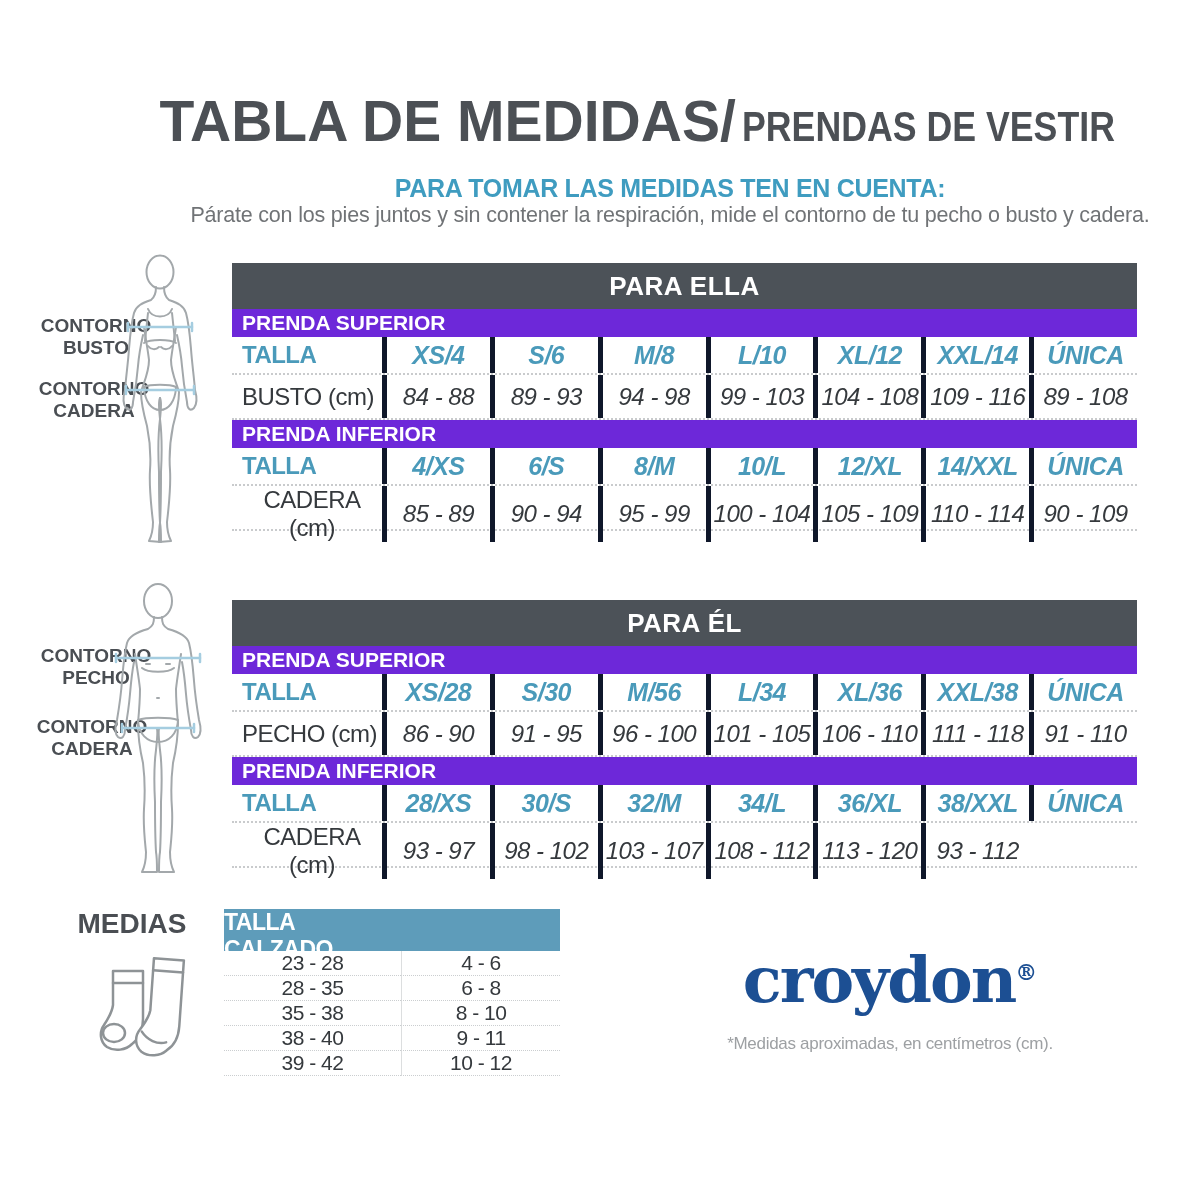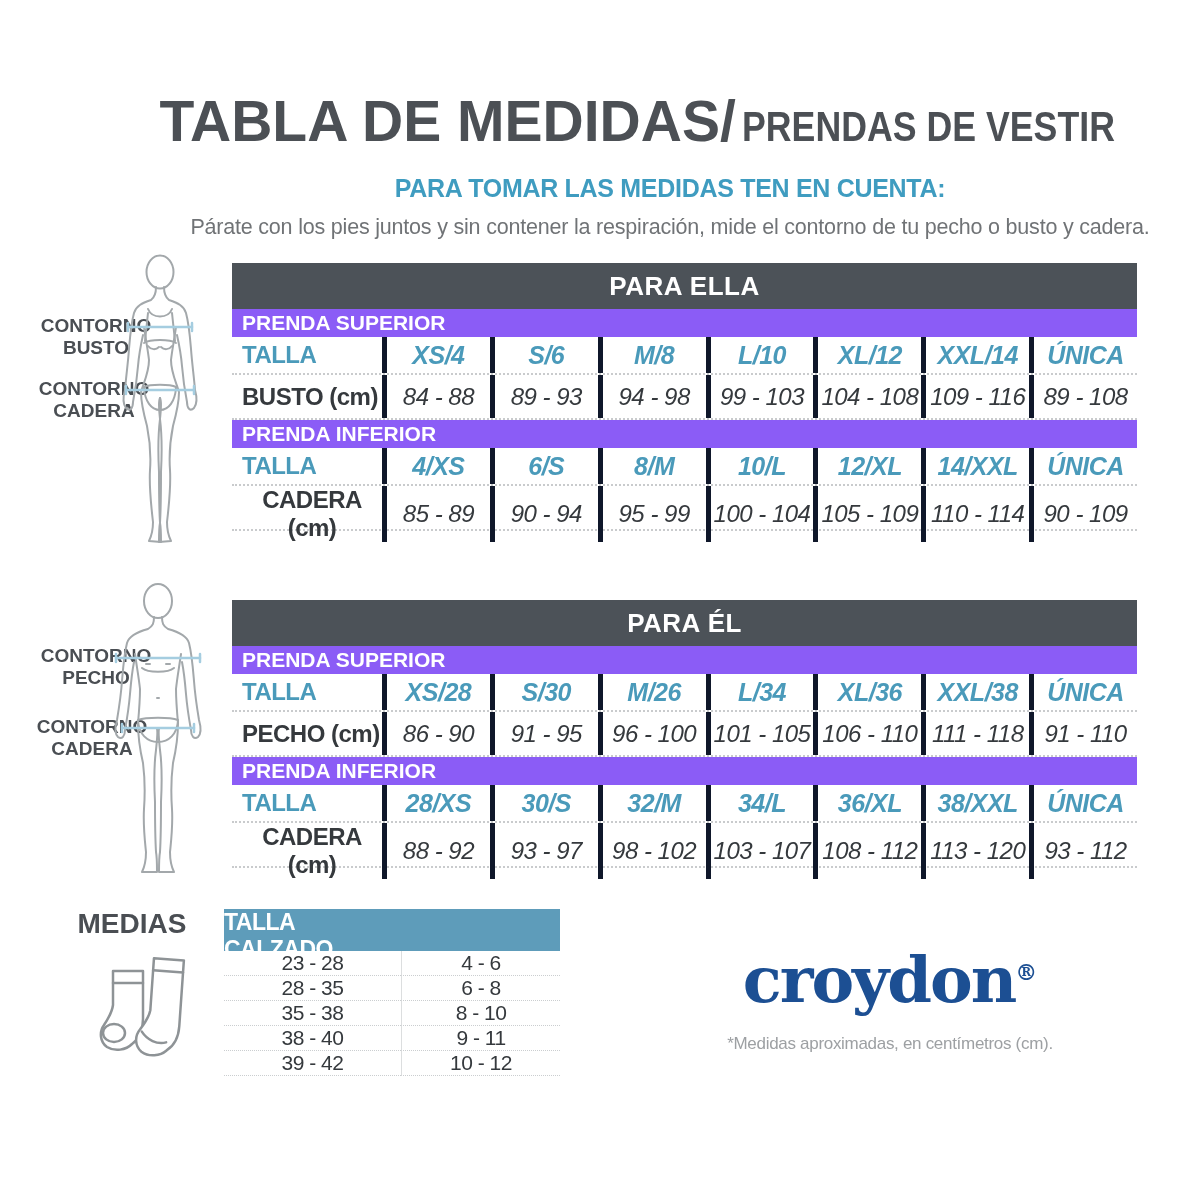--- a/index.html
+++ b/index.html
@@ -8,38 +8,38 @@
     font-family:"Liberation Sans",sans-serif;color:#4a4e53;padding-left:22px;
   }
   
   .title-wrap{position:absolute;left:140px;top:88px;width:1060px;text-align:center;white-space:nowrap;}
   .title-main{font-size:57px;font-weight:bold;letter-spacing:0;color:#4c5055;}
   .title-sub{font-size:42px;font-weight:bold;color:#4c5055;display:inline-block;
              transform:scaleX(0.85);transform-origin:left bottom;margin-left:6px;}
   .subtitle{position:absolute;left:140px;top:174px;width:1060px;text-align:center;
             font-size:25px;font-weight:bold;color:#3f9cc0;white-space:nowrap;letter-spacing:-0.3px;}
   .desc{position:absolute;left:140px;top:203px;width:1060px;text-align:center;
-        font-size:21.5px;color:#707376;white-space:nowrap;letter-spacing:-0.2px;margin-top:12px;}
+        font-size:21.5px;color:#707376;white-space:nowrap;letter-spacing:-0.2px;}
   
   .size-table{position:absolute;left:232px;width:905px;}
   #t-ella{top:263px;}
   #t-el{top:600px;}
   .tbl-head{height:46px;background:#4c5258;color:#fff;font-weight:bold;font-size:26px;
             display:flex;align-items:center;justify-content:center;letter-spacing:0.5px;}
-  .band{height:28px;background:#8b5cf6;color:#fff;font-weight:bold;font-size:21px;
+  .band{height:28px;background:#6d28d9;color:#fff;font-weight:bold;font-size:21px;
         display:flex;align-items:center;padding-left:10px;box-sizing:border-box;}
   .band.gap{}
   .trow{display:grid;grid-template-columns:150px repeat(7,1fr);box-sizing:border-box;}
   .trow .c{display:flex;align-items:center;justify-content:center;text-align:center;letter-spacing:-0.5px;}
   .trow .c + .c{border-left:5px solid #0f172a;font-style:italic;}
   .trow .lab{justify-content:flex-start;padding-left:10px;box-sizing:border-box;}
   .sizes{height:38px;border-bottom:2px dotted #c9cbcd;color:#4a9aba;font-weight:bold;font-size:25px;}
   .sizes .lab{font-size:24px;}
   .vals{height:45px;border-bottom:2px dotted #c9cbcd;color:#35393d;font-size:24px;}
-  .vals .lab{font-weight:bold;font-size:24px;}
+  .vals .lab{font-weight:normal;font-size:24px;}
   
   .fig-label{position:absolute;text-align:center;font-weight:bold;font-size:19px;line-height:22px;color:#4a4e53;}
   .figure{position:absolute;}
   
   .medias-title{position:absolute;left:60px;top:908px;width:144px;text-align:center;
                 font-size:28px;font-weight:bold;color:#4a4e53;}
   .medias{position:absolute;left:224px;top:909px;width:336px;}
   .m-head{display:grid;grid-template-columns:177px 1fr;height:42px;background:#5e9cba;
           color:#fff;font-weight:bold;font-size:23px;}
   .m-head div{display:flex;align-items:center;justify-content:center;letter-spacing:-0.5px;}
@@ -174,21 +174,21 @@
   </div>
 
   <div class="size-table" id="t-el">
     <div class="tbl-head">PARA ÉL</div>
 
     <div class="band">PRENDA SUPERIOR</div>
     <div class="trow sizes">
       <div class="c lab">TALLA</div>
       <div class="c">XS/28</div>
       <div class="c">S/30</div>
-      <div class="c">M/26</div>
+      <div class="c">M/56</div>
       <div class="c">L/34</div>
       <div class="c">XL/36</div>
       <div class="c">XXL/38</div>
       <div class="c">ÚNICA</div>
     </div>
     <div class="trow vals">
       <div class="c lab">PECHO (cm)</div>
       <div class="c">86 - 90</div>
       <div class="c">91 - 95</div>
       <div class="c">96 - 100</div>
@@ -204,21 +204,20 @@
       <div class="c">28/XS</div>
       <div class="c">30/S</div>
       <div class="c">32/M</div>
       <div class="c">34/L</div>
       <div class="c">36/XL</div>
       <div class="c">38/XXL</div>
       <div class="c">ÚNICA</div>
     </div>
     <div class="trow vals">
       <div class="c lab">CADERA (cm)</div>
-      <div class="c">88 - 92</div>
       <div class="c">93 - 97</div>
       <div class="c">98 - 102</div>
       <div class="c">103 - 107</div>
       <div class="c">108 - 112</div>
       <div class="c">113 - 120</div>
       <div class="c">93 - 112</div>
     </div>
   </div>
 
   <div class="medias-title">MEDIAS</div>

